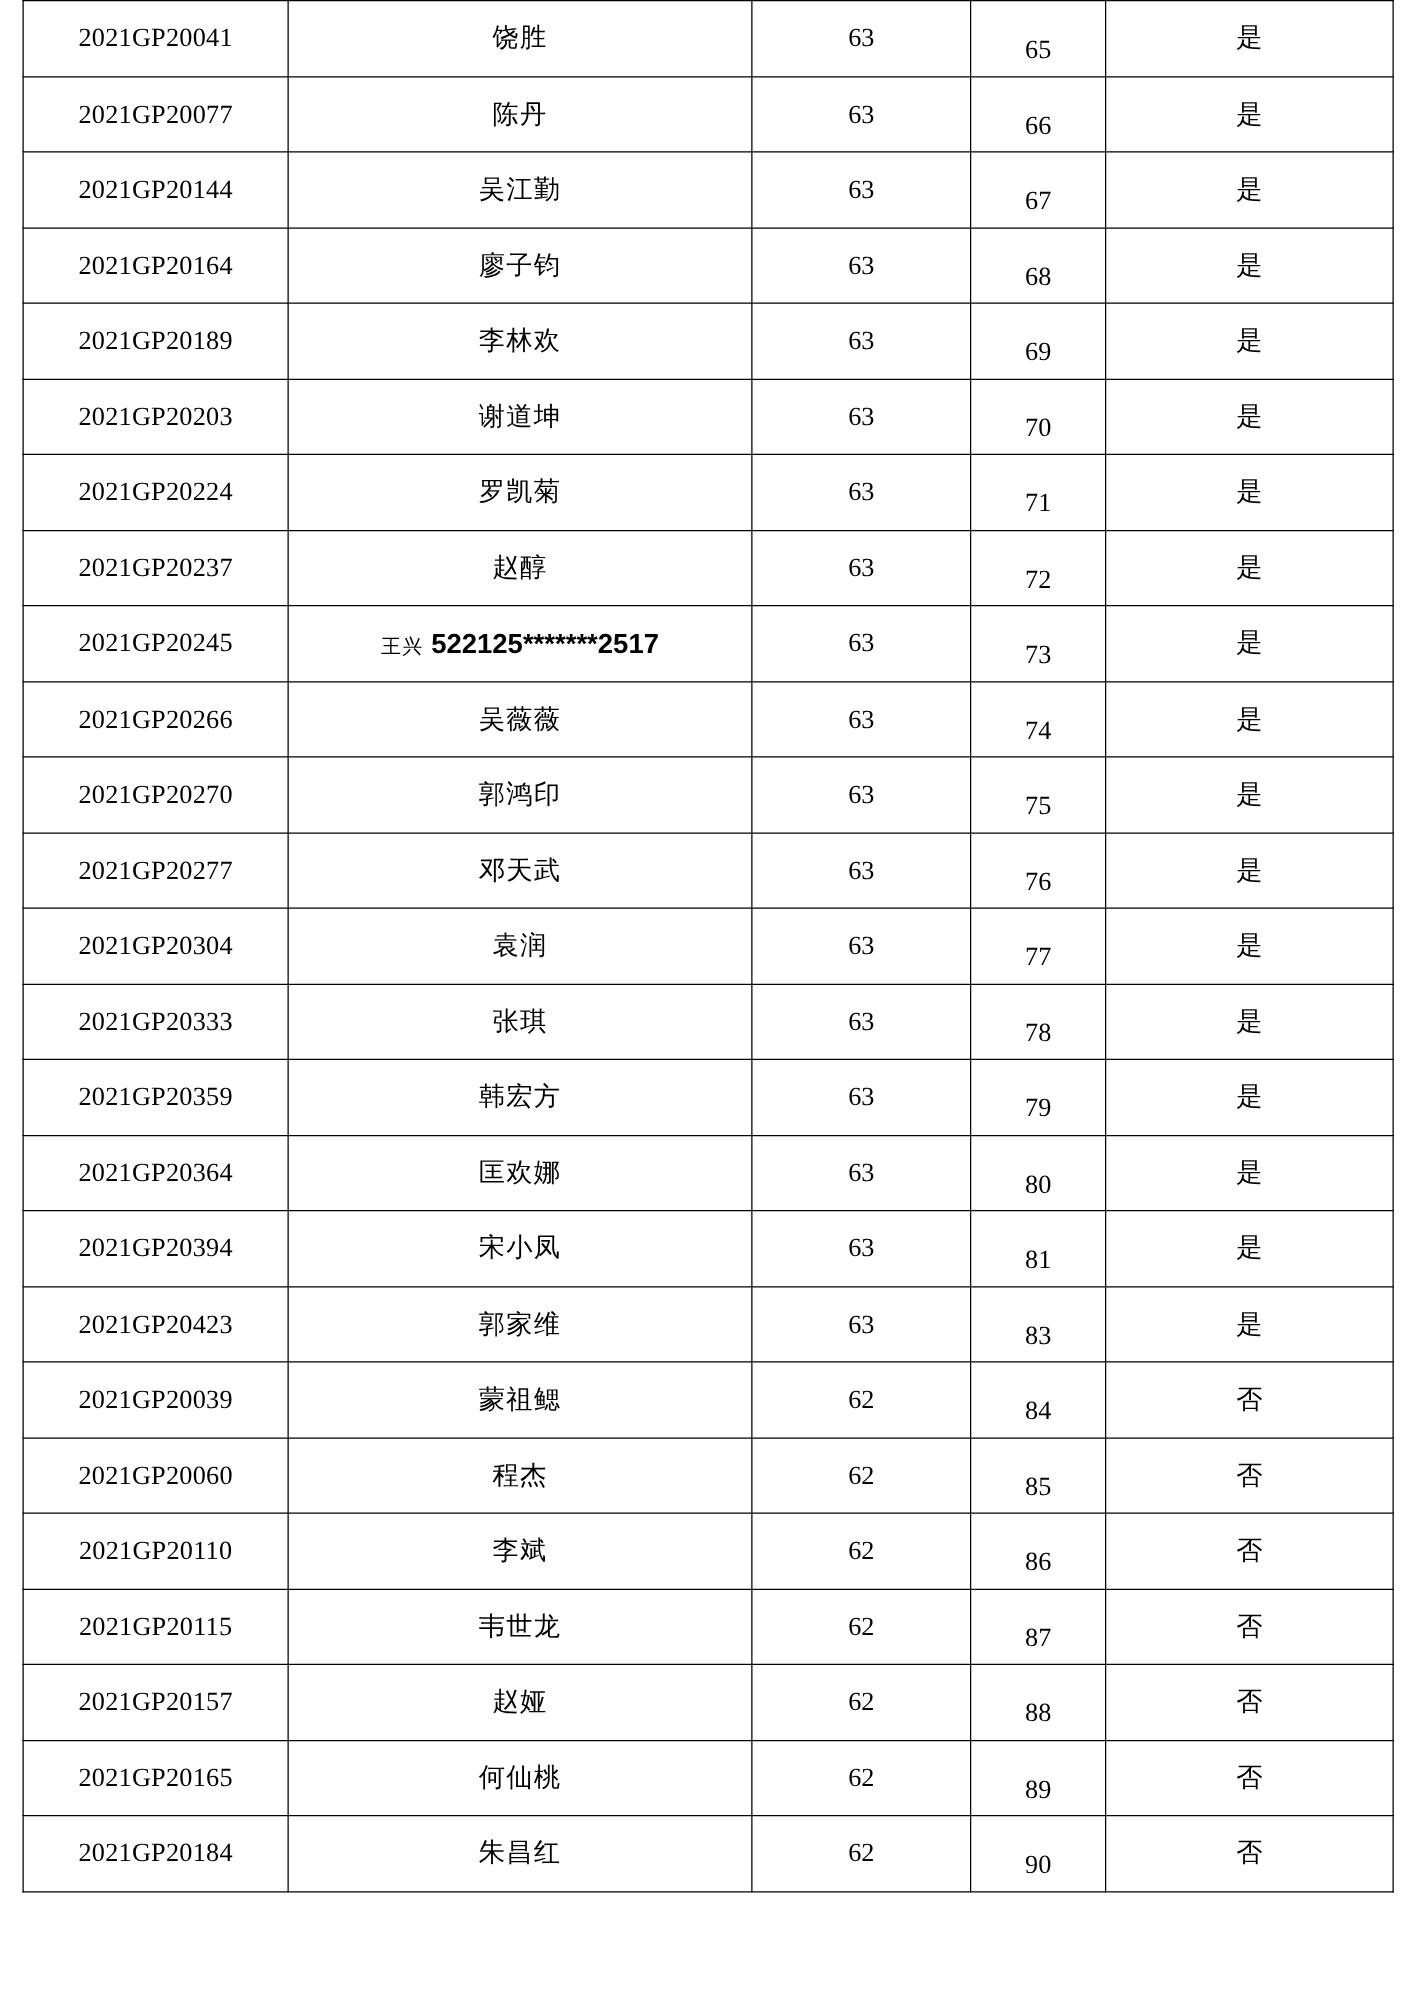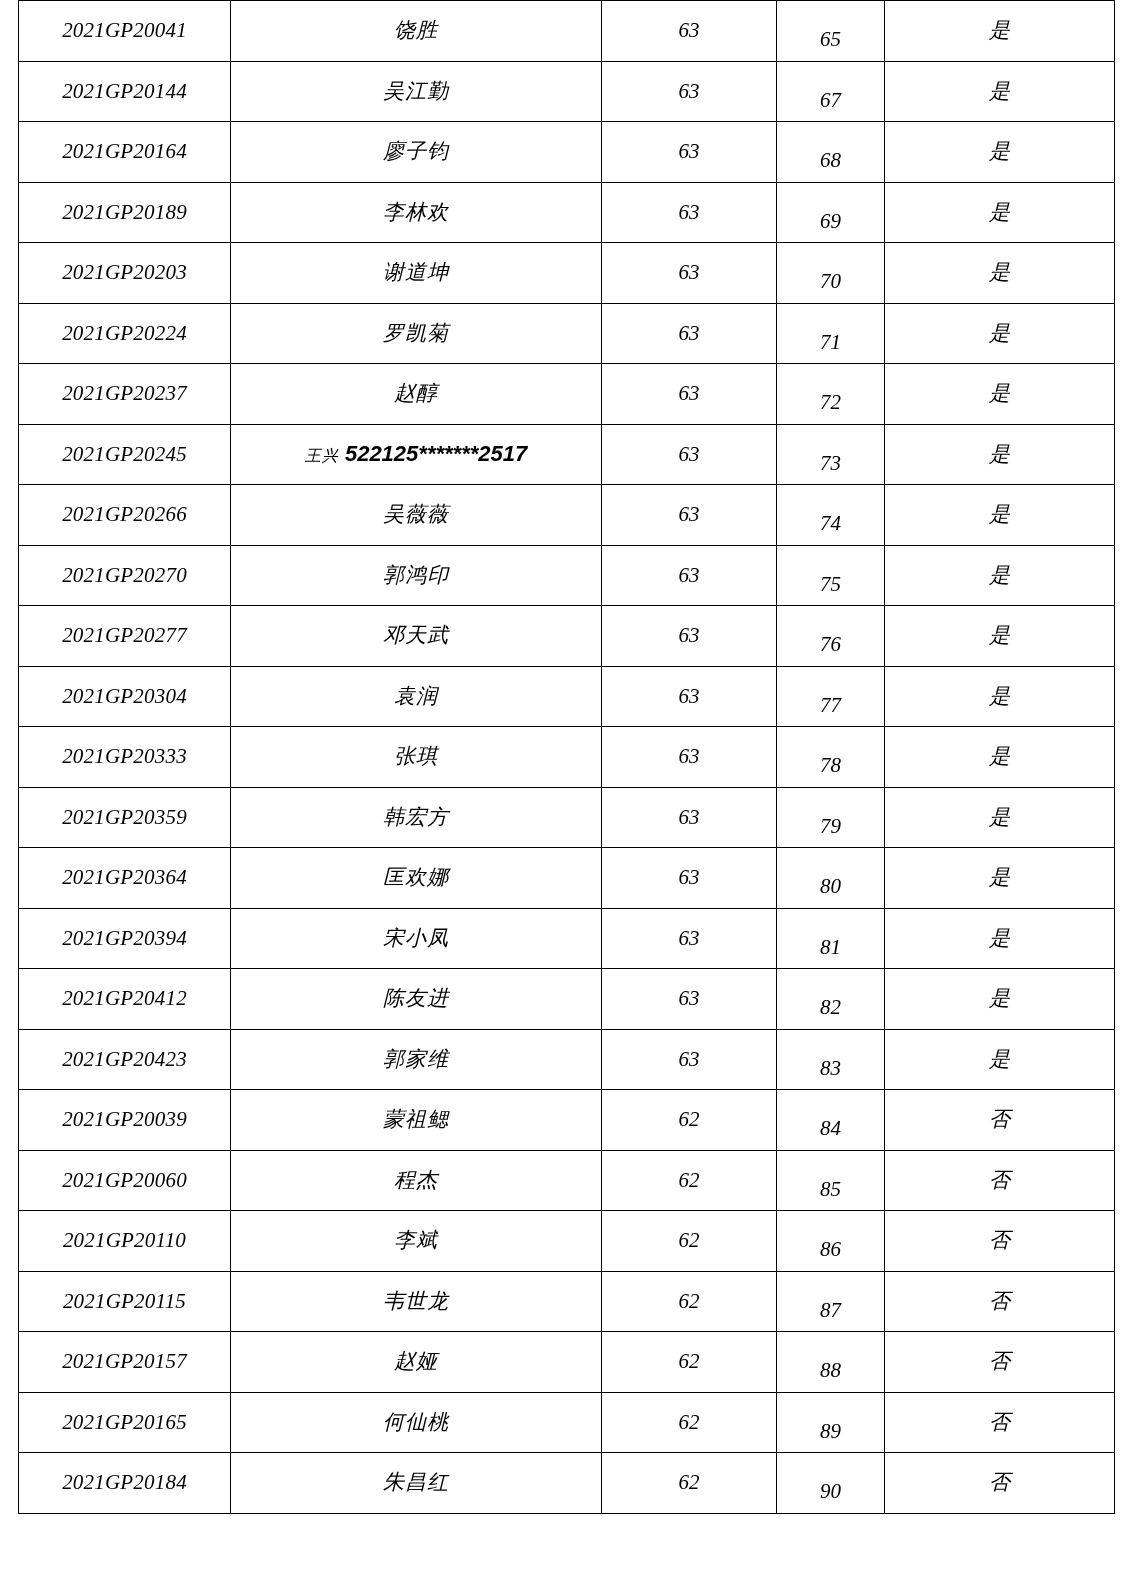--- a/index.html
+++ b/index.html
@@ -11,21 +11,20 @@
     width: 1134px;
     height: 1591px;
     font-family: "Liberation Serif", serif;
     color: #000000;
     overflow: hidden;
   }
   .doc {
     width: 1134px;
     height: 1591px;
     position: relative;
-    font-style: italic;
   }
   table.result-table {
     border-collapse: collapse;
     width: 1096px;
     margin: 0 0 0 18px;
     table-layout: fixed;
   }
   table.result-table td {
     border: 1px solid #000000;
     height: 59.5px;
@@ -94,20 +93,27 @@
     </colgroup>
     <tbody id="table-body">
         <tr>
           <td class="cell-code">2021GP20041</td>
           <td class="cell-name">饶胜</td>
           <td class="cell-score">63</td>
           <td class="cell-rank">65</td>
           <td class="cell-flag">是</td>
         </tr>
         <tr>
+          <td class="cell-code">2021GP20077</td>
+          <td class="cell-name">陈丹</td>
+          <td class="cell-score">63</td>
+          <td class="cell-rank">66</td>
+          <td class="cell-flag">是</td>
+        </tr>
+        <tr>
           <td class="cell-code">2021GP20144</td>
           <td class="cell-name">吴江勤</td>
           <td class="cell-score">63</td>
           <td class="cell-rank">67</td>
           <td class="cell-flag">是</td>
         </tr>
         <tr>
           <td class="cell-code">2021GP20164</td>
           <td class="cell-name">廖子钧</td>
           <td class="cell-score">63</td>
@@ -196,27 +202,20 @@
           <td class="cell-name">匡欢娜</td>
           <td class="cell-score">63</td>
           <td class="cell-rank">80</td>
           <td class="cell-flag">是</td>
         </tr>
         <tr>
           <td class="cell-code">2021GP20394</td>
           <td class="cell-name">宋小凤</td>
           <td class="cell-score">63</td>
           <td class="cell-rank">81</td>
-          <td class="cell-flag">是</td>
-        </tr>
-        <tr>
-          <td class="cell-code">2021GP20412</td>
-          <td class="cell-name">陈友进</td>
-          <td class="cell-score">63</td>
-          <td class="cell-rank">82</td>
           <td class="cell-flag">是</td>
         </tr>
         <tr>
           <td class="cell-code">2021GP20423</td>
           <td class="cell-name">郭家维</td>
           <td class="cell-score">63</td>
           <td class="cell-rank">83</td>
           <td class="cell-flag">是</td>
         </tr>
         <tr>

